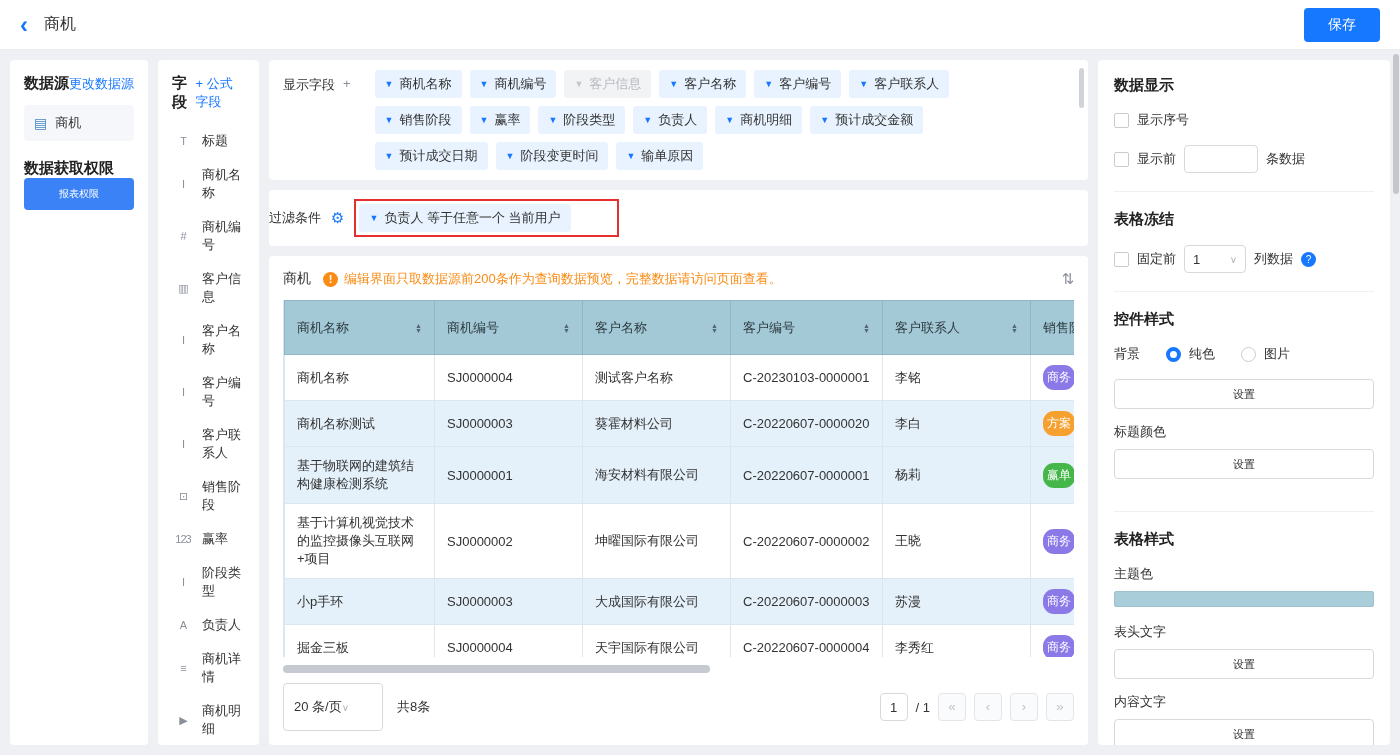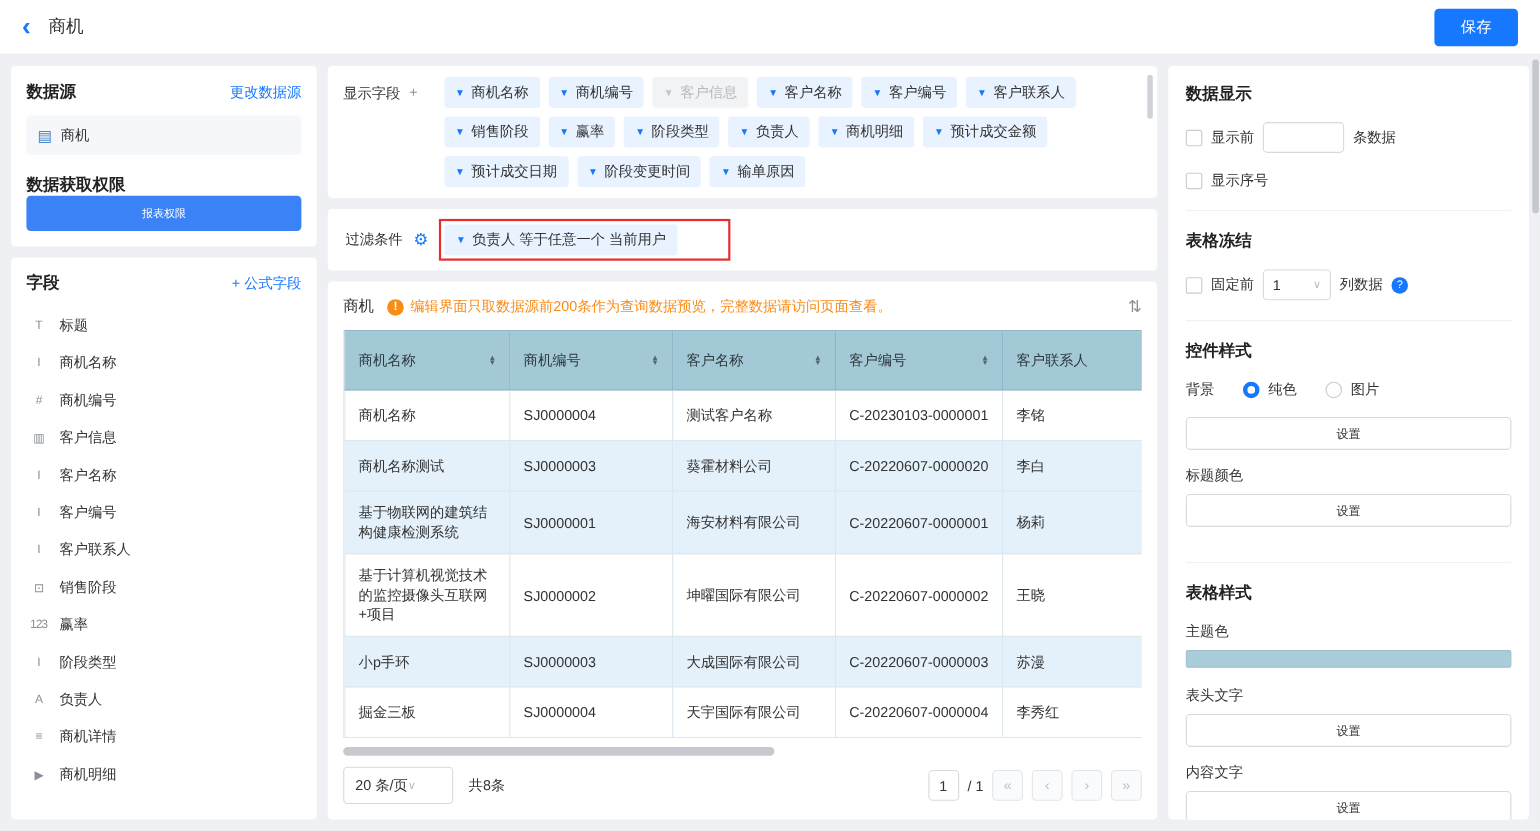--- a/index.html
+++ b/index.html
@@ -9,23 +9,23 @@
   
   .topbar{height:50px;background:#fff;display:flex;align-items:center;padding:0 20px;
     border-bottom:1px solid #ececec;position:relative;z-index:2}
   .back{color:#1677ff;font-size:24px;font-weight:bold;line-height:1;margin-right:16px;cursor:pointer}
   .page-title{font-size:16px;color:#333}
   .save-btn{margin-left:auto;background:#1677ff;color:#fff;border:none;border-radius:4px;
     padding:8px 24px;font-size:14px}
   
   .main{display:flex;gap:10px;padding:10px;height:705px}
   .card{background:#fff;border-radius:4px;padding:14px}
-  .col-left{width:278px;display:flex;flex-direction:column;gap:10px;flex:none}
+  .col-left{width:249px;display:flex;flex-direction:row;gap:10px;flex:none}
   .col-center{flex:1;min-width:0;display:flex;flex-direction:column;gap:10px}
-  .col-right{width:328px;flex:none}
+  .col-right{width:292px;flex:none}
   
   .card-head{display:flex;justify-content:space-between;align-items:center;margin-bottom:12px}
   .h{font-weight:bold;font-size:15px;color:#222}
   .link{color:#1677ff;font-size:13px;text-decoration:none;cursor:pointer}
   .source-row{display:flex;align-items:center;gap:8px;background:#f5f7fa;border-radius:4px;
     padding:9px 10px;margin-bottom:18px;cursor:pointer}
   .doc-icon{color:#4786c7;font-size:14px}
   .perm-btn{width:100%;background:#3b82f6;color:#fff;border:none;border-radius:4px;
     padding:9px 0;font-size:10px;}
   .fields-card{flex:1;overflow:hidden}
@@ -39,21 +39,21 @@
   .plus{color:#8a9099;cursor:pointer}
   .chips-wrap{display:flex;flex-wrap:wrap;gap:8px;width:640px}
   .chip{display:inline-flex;align-items:center;gap:6px;background:#e8f3ff;border-radius:3px;
     padding:5px 10px;color:#333;cursor:pointer;white-space:nowrap}
   .chip .caret{color:#1677ff;font-size:9px}
   .chip.disabled{background:#f2f3f5;color:#b6b9bf}
   .chip.disabled .caret{color:#c3c6cc}
   .chips-scroll{position:absolute;right:4px;top:8px;width:5px;height:74px}
   .chips-scroll .thumb{width:5px;height:40px;background:#cfd3d9;border-radius:3px}
   
-  .filter-card{display:flex;align-items:center;gap:10px;padding:9px 16px}
+  .filter-card{display:flex;align-items:center;gap:10px;padding:9px 0}
   .gear{color:#1677ff;font-size:15px;cursor:pointer}
   .red-box{border:2px solid #e52e2e;padding:3px 46px 3px 3px;display:flex;align-items:center}
   
   .table-card{flex:1;display:flex;flex-direction:column;min-height:0;position:relative}
   .tc-head{display:flex;align-items:center;gap:12px;margin-bottom:12px}
   .tc-title{font-size:14px;color:#333}
   .warn{color:#fa8c16;display:flex;align-items:center;gap:6px;font-size:13px}
   .warn-icon{width:15px;height:15px;border-radius:50%;background:#fa8c16;color:#fff;font-size:11px;
     display:inline-flex;align-items:center;justify-content:center;font-weight:bold;flex:none}
   .sort-all{margin-left:auto;color:#8a9099;font-size:15px;cursor:pointer}
@@ -65,21 +65,21 @@
   .th-inner{display:flex;align-items:center;justify-content:space-between;gap:6px}
   .sorter{display:inline-flex;flex-direction:column;line-height:5px;font-size:7px;color:#53676f;cursor:pointer}
   tbody td{border:1px solid #dbe7ee;padding:10px 12px;background:#fff;color:#333;word-break:break-all}
   tbody tr.alt td{background:#e4f1fa}
   .badge{display:inline-block;color:#fff;border-radius:11px;padding:4px 4px;font-size:12px;white-space:nowrap}
   .hscroll{height:8px;margin:8px 0 2px;position:relative;flex:none}
   .hscroll .thumb{position:absolute;left:0;top:0;height:8px;width:54%;background:#c6cad0;border-radius:4px}
   
   .pager-row{display:flex;align-items:center;margin-top:8px;flex:none}
   .psize{display:inline-flex;align-items:center;justify-content:flex-start;border:1px solid #d9d9d9;
-    border-radius:4px;height:34px;padding:0 10px;width:100px;background:#fff;cursor:pointer}
+    border-radius:4px;height:48px;padding:0 10px;width:100px;background:#fff;cursor:pointer}
   .sel-caret{color:#b6b9bf;font-size:10px}
   .total{margin-left:14px;color:#333}
   .pager{margin-left:auto;display:flex;align-items:center;gap:8px}
   .pagebox{min-width:28px;height:28px;border:1px solid #d9d9d9;border-radius:4px;display:flex;
     align-items:center;justify-content:center;background:#fff;cursor:pointer}
   .navbtn{width:28px;height:28px;border:1px solid #e3e5e8;border-radius:4px;display:flex;align-items:center;
     justify-content:center;color:#c0c4cc;background:#fafbfc;font-size:13px}
   
   .right-card{height:100%;overflow:hidden;padding:16px}
   .sec-title{font-weight:bold;font-size:15px;margin-bottom:16px;color:#222}
@@ -434,27 +434,27 @@
       </div>
     </div>
   </div>
 
   <div class="col-right">
     <div class="card right-card">
 
       <div class="sec-title">数据显示</div>
       <div class="ctl-row">
         <span class="cb"></span>
+        <span>显示序号</span>
+      </div>
+      <div class="ctl-row">
+        <span class="cb"></span>
         <span>显示前</span>
         <input class="mini-input" style="">
         <span>条数据</span>
-      </div>
-      <div class="ctl-row">
-        <span class="cb"></span>
-        <span>显示序号</span>
       </div>
 
       <div class="divider"></div>
 
       <div class="sec-title">表格冻结</div>
       <div class="ctl-row">
         <span class="cb"></span>
         <span>固定前</span>
         <span class="mini-select">
           <span>1</span>

